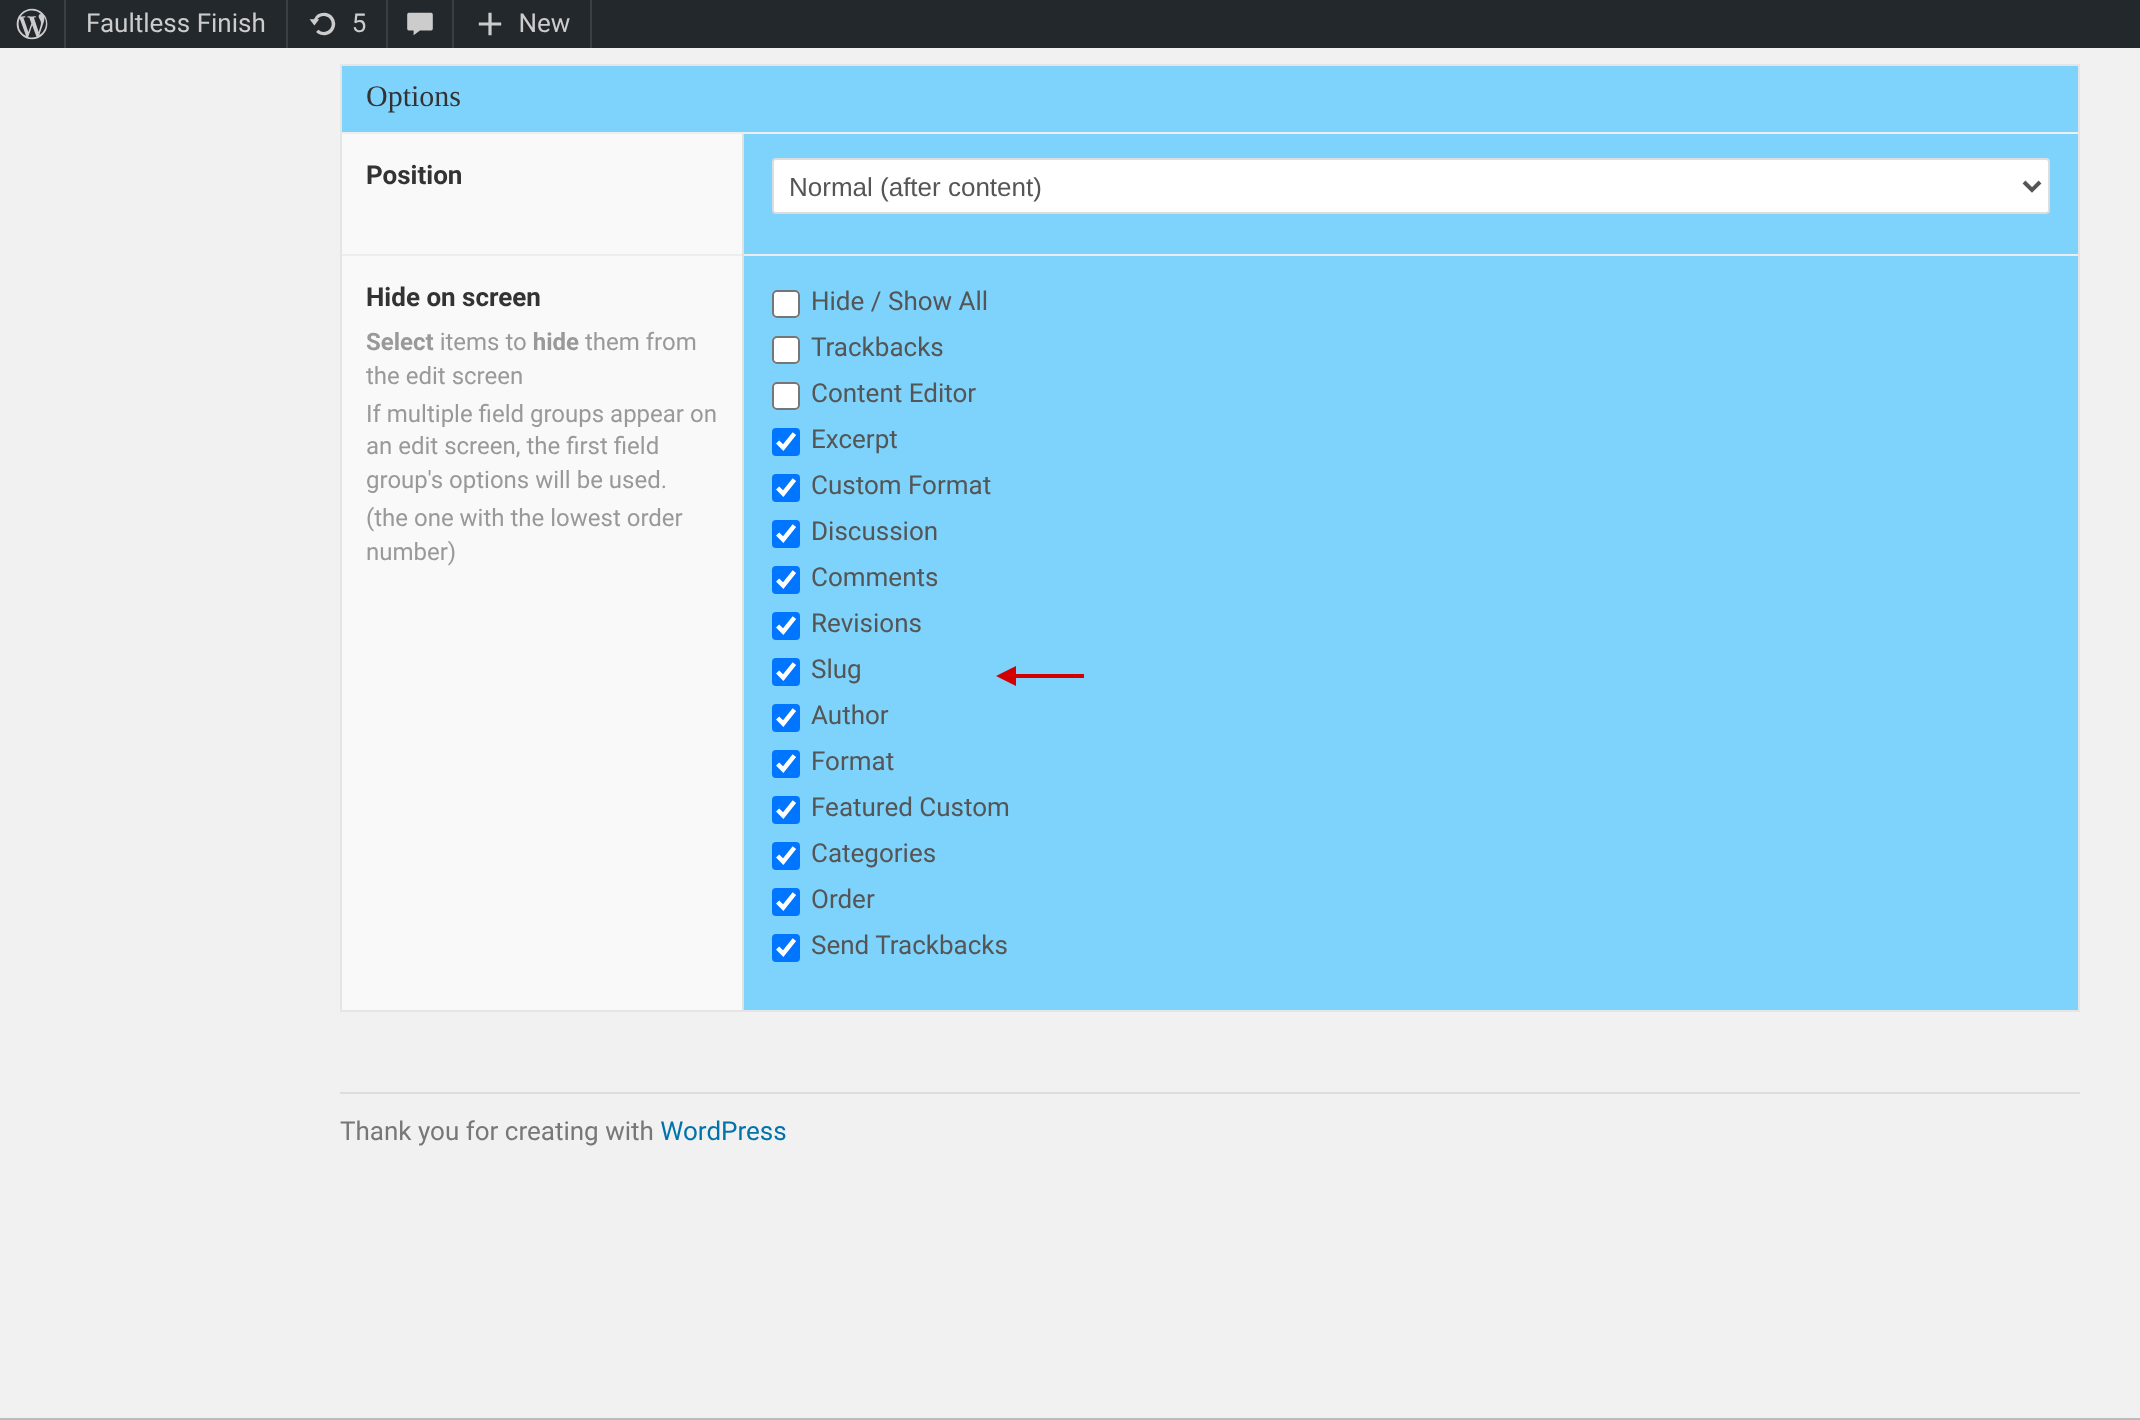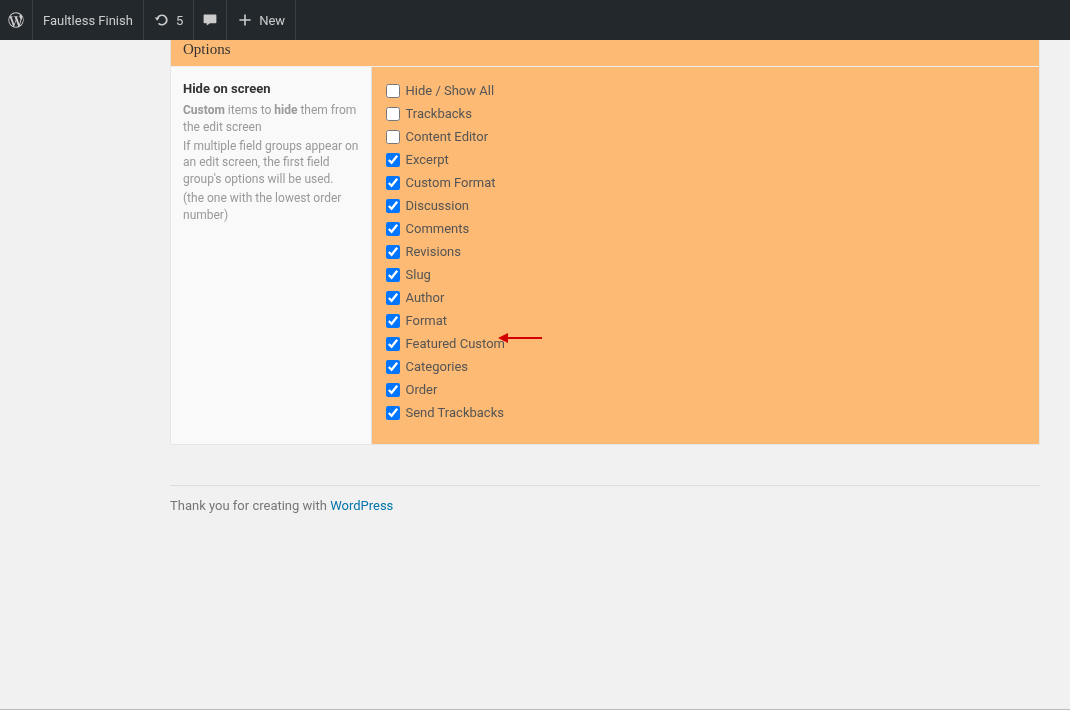--- a/index.html
+++ b/index.html
@@ -12,21 +12,21 @@
     width: 1070px;
     height: 710px;
     overflow: hidden;
     position: relative;
   }
 
   
   .adminbar {
     position: absolute;
     top: 0; left: 0; right: 0;
-    height: 40px;
+    height: 24px;
     background: #23282d;
     display: flex;
     align-items: stretch;
     color: #eee;
     font-size: 13px;
     z-index: 10;
   }
   .adminbar .ab-item {
     display: flex;
     align-items: center;
@@ -43,21 +43,21 @@
   .wrap {
     position: absolute;
     top: 32px; left: 140px; right: 0; bottom: 0;
     background: #f1f1f1;
     overflow: auto;
     padding-bottom: 8px;
   }
 
   .postbox {
     margin: 0 30px 20px 30px;
-    background: #fdba74;
+    background: #7dd3fc;
     border: 1px solid #e5e5e5;
   }
   .postbox h3.hndle {
     font-family: Georgia, "Times New Roman", serif;
     font-weight: normal;
     font-size: 15px;
     padding: 8px 12px;
     border-bottom: 1px solid #eee;
     color: #333;
   }
@@ -176,27 +176,37 @@
 
 <div class="wrap">
 
   <div class="postbox">
     <h3 class="hndle">Options</h3>
 
     <table class="acf-table">
       <tbody>
 
 
+        <tr>
+          <td class="label-cell">
+            <div class="label-title">Position</div>
+          </td>
+          <td class="input-cell">
+            <select class="wide">
+              <option selected="">Normal (after content)</option>
+            </select>
+          </td>
+        </tr>
 
 
         <tr>
           <td class="label-cell">
             <div class="label-title">Hide on screen</div>
             <p>
-              <b>Custom</b><span> items to </span><b>hide</b><span> them from the edit screen</span>
+              <b>Select</b><span> items to </span><b>hide</b><span> them from the edit screen</span>
             </p>
             <p>If multiple field groups appear on an edit screen, the first field group's options will be used.</p>
             <p>(the one with the lowest order number)</p>
           </td>
           <td class="input-cell">
             <ul class="checkbox-list" id="hide-list">
                 <li>
                   <input type="checkbox" style="">
                   <span>Hide / Show All</span>
                 </li>

